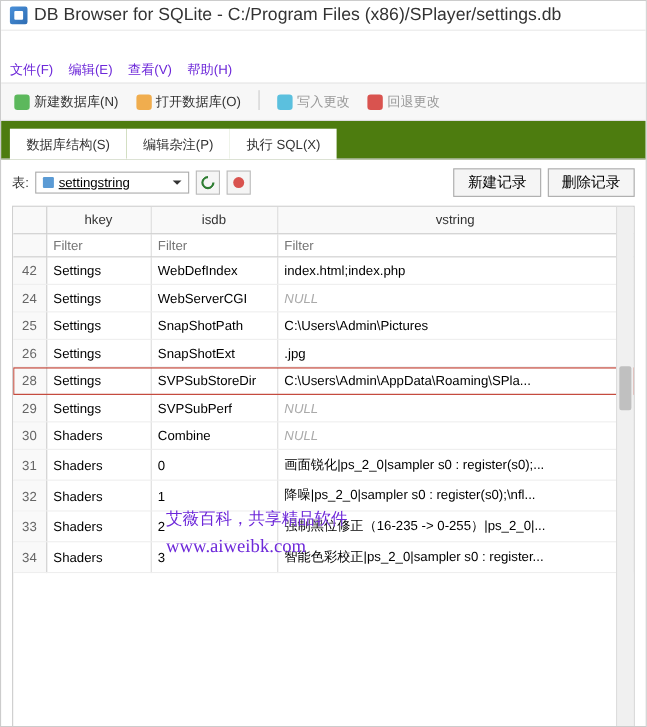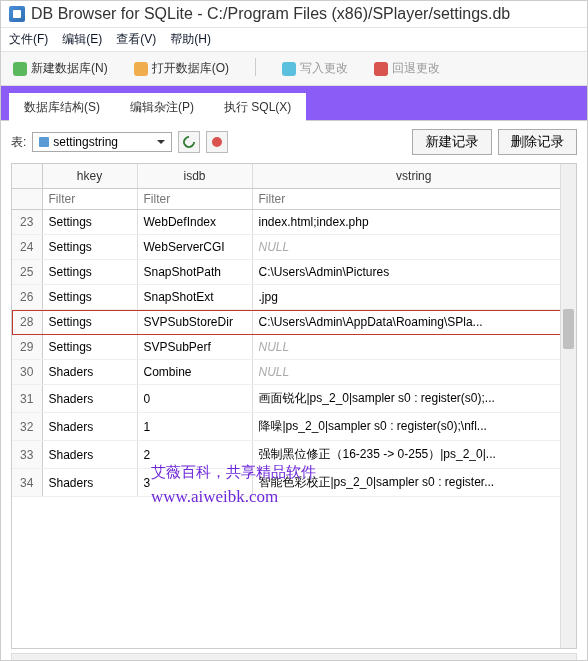--- a/index.html
+++ b/index.html
@@ -35,26 +35,26 @@
       border-radius: 1px;
       top: 4px; left: 4px;
     }
     .titlebar-text { color: #333; font-size: 16px; }
     .menubar {
       display: flex;
       padding: 3px 8px;
       gap: 14px;
       background: #fff;
     }
-    .menubar span { color: #0f172a; cursor: default; }
+    .menubar span { color: #6d28d9; cursor: default; margin-top: 24px; }
     .toolbar {
       display: flex;
       align-items: flex-start;
       padding: 6px 8px;
-      gap: 18px;
+      gap: 8px;
       background: #f7f7f7;
       border-top: 1px solid #e5e5e5;
       border-bottom: 1px solid #ddd;
     }
     .tool-btn {
       display: flex;
       align-items: center;
       gap: 4px;
       padding: 2px 4px;
       color: #333;
@@ -70,21 +70,21 @@
       width: 14px; height: 14px;
       border-radius: 3px;
       display: inline-block;
     }
     .db-new { background: #5cb85c; }
     .db-open { background: #f0ad4e; }
     .db-save { background: #5bc0de; }
     .db-revert { background: #d9534f; }
     .tabs {
       display: flex;
-      background: #8b5cf6;
+      background: #4d7c0f;
       padding-top: 6px;
       padding-left: 8px;
       border-bottom: 1px solid #ccc;
     }
     .tab {
       padding: 5px 14px;
       border: 1px solid transparent;
       border-bottom: none;
       background: #fff;
       color: #333;
@@ -105,20 +105,21 @@
     }
     .subbar-label { color: #333; }
     .table-select {
       border: 1px solid #aaa;
       padding: 2px 6px;
       min-width: 140px;
       display: flex;
       align-items: center;
       justify-content: space-between;
       background: #fff;
+      text-decoration: underline;
     }
     .table-select .sel-icon {
       width: 10px; height: 10px;
       background: #5b9bd5;
       margin-right: 4px;
       border-radius: 1px;
     }
     .dropdown-arrow {
       width: 0; height: 0;
       border-left: 4px solid transparent;
@@ -333,21 +334,21 @@
       </tr>
       <tr class="filter-row">
         <td class="rownum"></td>
         <td><input placeholder="Filter" style=""></td>
         <td><input placeholder="Filter" style=""></td>
         <td><input placeholder="Filter" style=""></td>
       </tr>
     </thead>
     <tbody id="data-rows">
         <tr>
-          <td class="rownum">23</td>
+          <td class="rownum">42</td>
           <td class="col-hkey">Settings</td>
           <td class="col-sect">WebDefIndex</td>
           <td class="col-vstring">index.html;index.php</td>
         </tr>
         <tr>
           <td class="rownum">24</td>
           <td class="col-hkey">Settings</td>
           <td class="col-sect">WebServerCGI</td>
           <td class="col-vstring"><span class="null-val">NULL</span></td>
         </tr>

